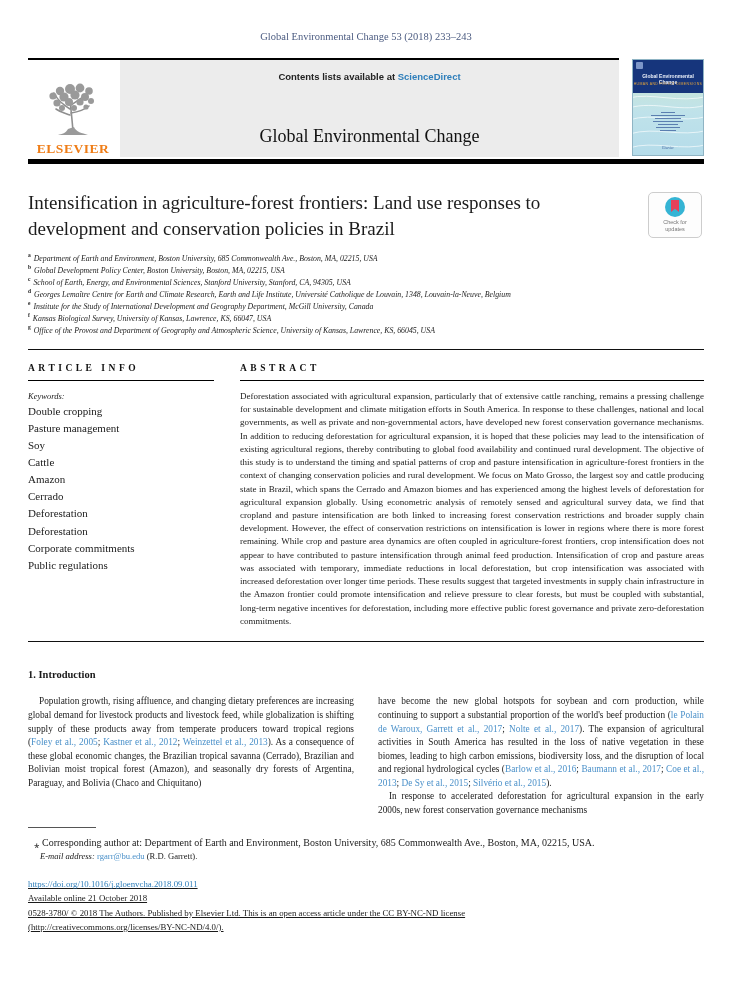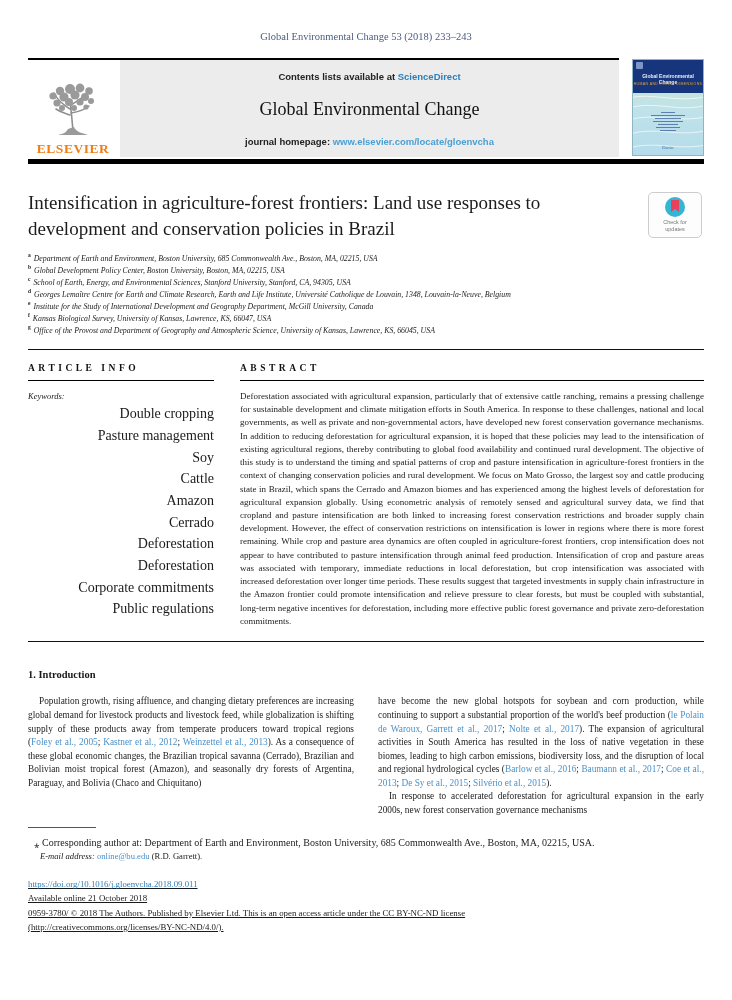--- a/index.html
+++ b/index.html
@@ -52,21 +52,21 @@
   .affil sup { font-style:normal; font-size:5.5px; font-weight:bold; margin-right:1px; }
 
   .rule-full { margin:13px 28px 0 28px; height:1.5px; background:#111; }
 
   
   .info-abstract { margin:13px 28px 0 28px; display:flex; gap:26px; }
   .info-col { width:186px; flex-shrink:0; }
   .abstract-col { flex:1; }
   .col-heading { font-size:9.5px; font-weight:bold; letter-spacing:3.5px; color:#111; padding-bottom:7px; border-bottom:1.3px solid #000; margin-bottom:9px; }
   .kw-label { font-size:8.5px; font-style:italic; line-height:1.55; }
-  .kw-item { font-size:14px; line-height:1.55;text-align:right; }
+  .kw-item { font-size:11px; line-height:1.55; }
   .abstract-text { font-size:9px; line-height:1.47; text-align:justify; color:#1b1b1b; }
 
   
   .intro { margin:27px 28px 0 28px; }
   .intro-heading { font-size:10.5px; font-weight:bold; }
   .intro-cols { display:flex; gap:24px; margin-top:15px;justify-content:space-between; }
   .intro-col { flex:1; }
   .body-par { font-size:9.3px; line-height:1.46; text-align:justify; color:#1b1b1b; }
   .body-par.ind { text-indent:11px; }
   .lnk { color:#4a90c9; }
@@ -120,21 +120,20 @@
                 <circle cx="42" cy="28" r="2.6"></circle>
               <path d="M24 50 C22 54 18 55 14 56 L44 56 C38 54 32 53 30 48 Z"></path>
             </g>
           </svg>
         </span>
         <div class="elsevier-word">ELSEVIER</div>
       </div>
       <div class="band">
         <div class="contents-line"><span>Contents lists available at </span><span class="lnk-sd">ScienceDirect</span></div>
         <div class="journal-title">Global Environmental Change</div>
-        <div class="homepage-line"><span>journal homepage: </span><span class="lnk-home">www.elsevier.com/locate/gloenvcha</span></div>
       </div>
     </div>
     <div class="cover-col">
       <div class="cover">
         <div class="cover-top">
           <span class="cover-logo"></span>
           <div class="cover-title">Global Environmental Change</div>
           <div class="cover-subtitle">HUMAN AND POLICY DIMENSIONS</div>
         </div>
         <span class="cover-wave">
@@ -221,23 +220,23 @@
       <div class="intro-col">
           <p class="body-par"><span>have become the new global hotspots for soybean and corn production, while continuing to support a substantial proportion of the world's beef production (</span><span class="lnk">le Polain de Waroux, Garrett et al., 2017</span><span>; </span><span class="lnk">Nolte et al., 2017</span><span>). The expansion of agricultural activities in South America has resulted in the loss of native vegetation in these biomes, leading to high carbon emissions, biodiversity loss, and the disruption of local and regional hydrological cycles (</span><span class="lnk">Barlow et al., 2016</span><span>; </span><span class="lnk">Baumann et al., 2017</span><span>; </span><span class="lnk">Coe et al., 2013</span><span>; </span><span class="lnk">De Sy et al., 2015</span><span>; </span><span class="lnk">Silvério et al., 2015</span><span>).</span></p>
           <p class="body-par ind"><span>In response to accelerated deforestation for agricultural expansion in the early 2000s, new forest conservation governance mechanisms</span></p>
         </div>
     </div>
   </div>
 
   <div class="footnote-area">
     <div class="fn-rule"></div>
     <div class="fn-text"><span>⁎ Corresponding author at: Department of Earth and Environment, Boston University, 685 Commonwealth Ave., Boston, MA, 02215, USA.</span></div>
-    <div class="fn-email"><span class="it">E-mail address: </span><span class="lnk">online@bu.edu</span><span> (R.D. Garrett).</span></div>
+    <div class="fn-email"><span class="it">E-mail address: </span><span class="lnk">rgarr@bu.edu</span><span> (R.D. Garrett).</span></div>
   </div>
 
   <div class="footer">
     <div class="doi-line"><span>https://doi.org/10.1016/j.gloenvcha.2018.09.011</span></div>
     <div>Available online 21 October 2018</div>
-    <div>0959-3780/ © 2018 The Authors. Published by Elsevier Ltd. This is an open access article under the CC BY-NC-ND license</div>
+    <div>0528-3780/ © 2018 The Authors. Published by Elsevier Ltd. This is an open access article under the CC BY-NC-ND license</div>
     <div>(http://creativecommons.org/licenses/BY-NC-ND/4.0/).</div>
   </div>
 
 </div>
 
 </body></html>

